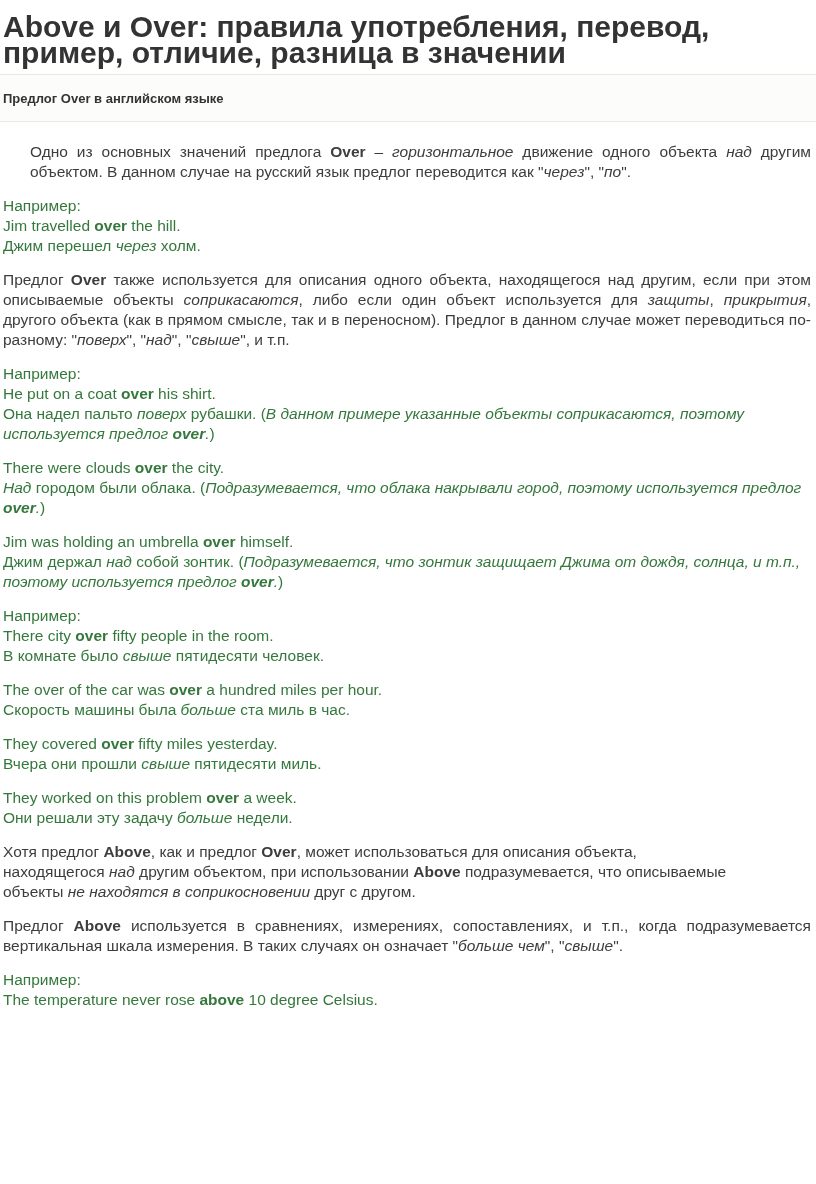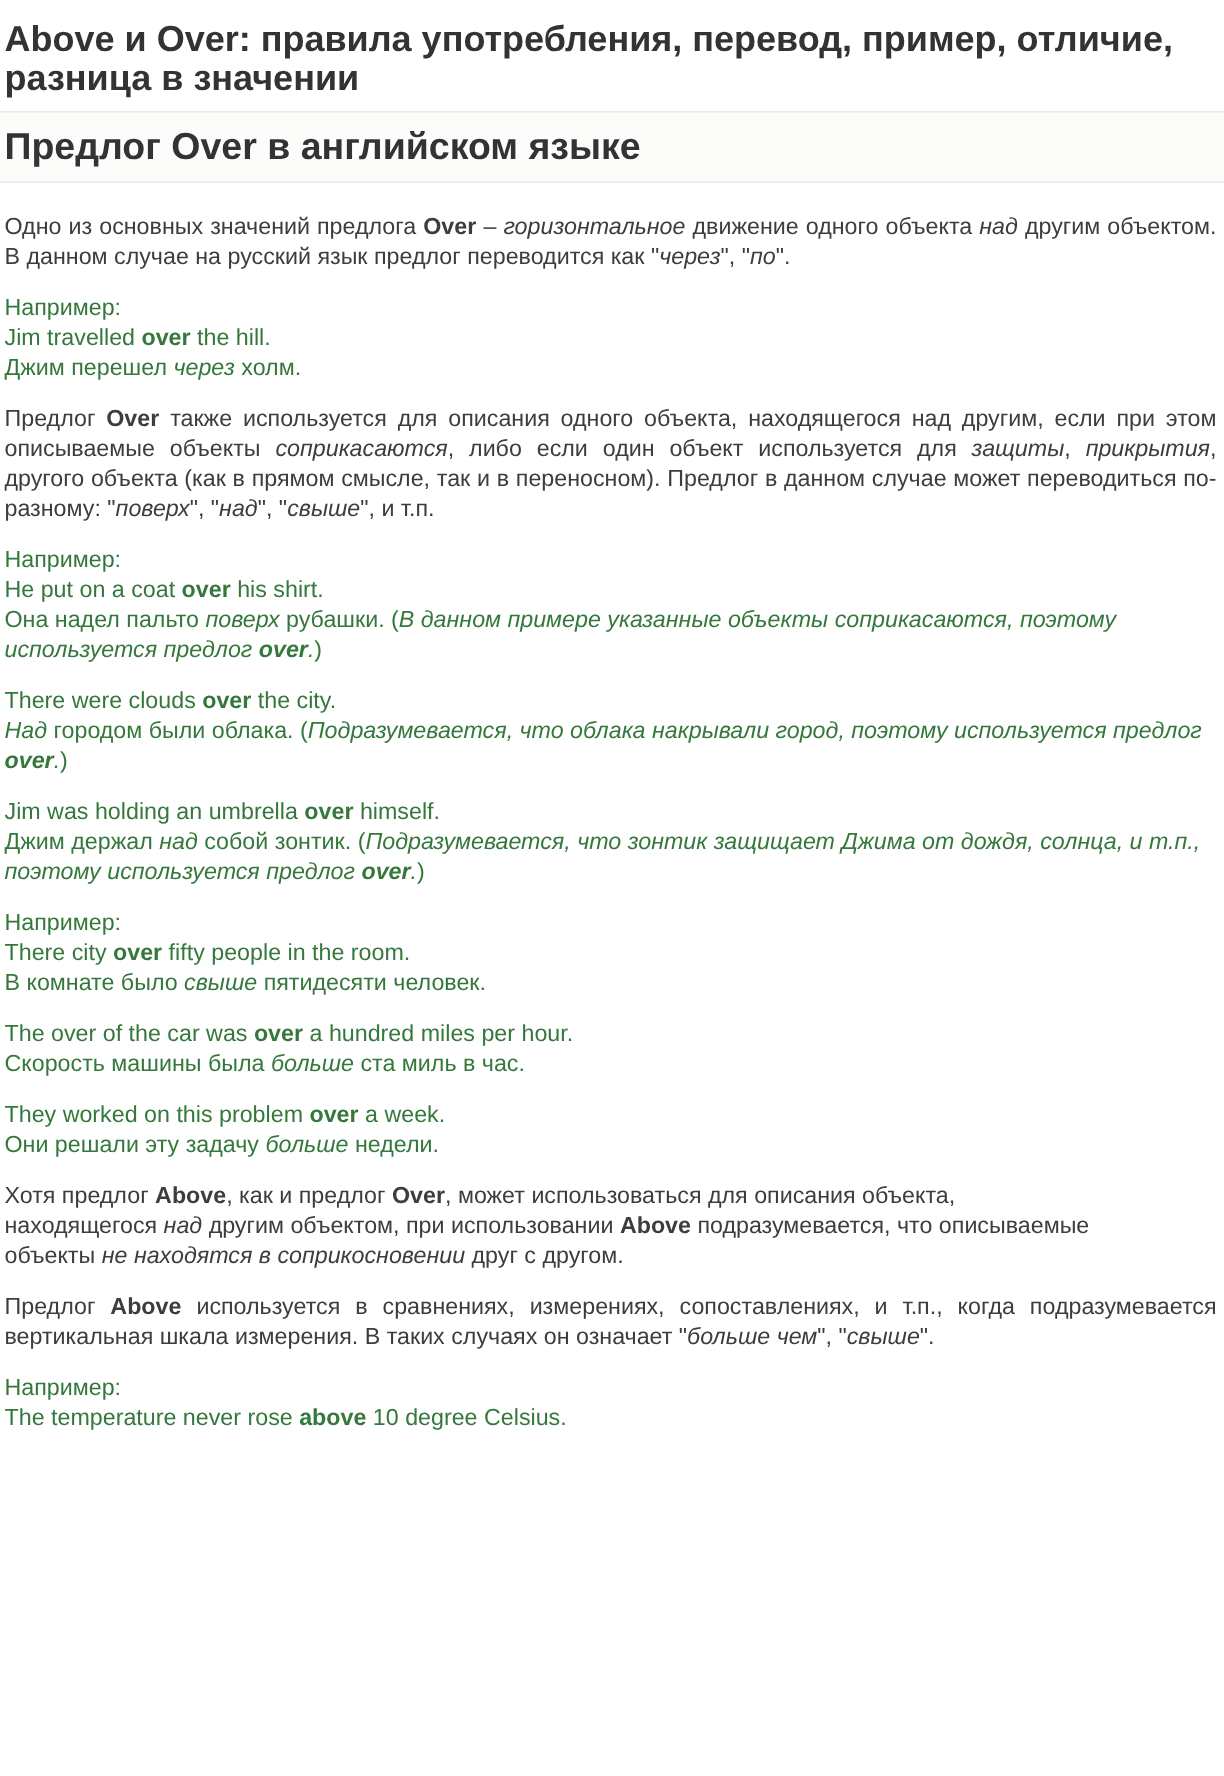--- a/index.html
+++ b/index.html
@@ -13,60 +13,61 @@
   html,body{margin:0;padding:0;}
   body{
     width:816px;height:1184px;overflow:hidden;
     background:var(--page-bg);
     font-family:"Liberation Sans","DejaVu Sans",sans-serif;
     -webkit-font-smoothing:antialiased;
   }
   .page{width:816px;}
   h1.doc-title{
     margin:0;padding:14px 6px 0 3px;
-    font-size:24px;line-height:26px;font-weight:700;
+    font-size:30px;line-height:26px;font-weight:700;
     color:var(--heading);
   }
   .h2band{
     margin-top:8px;
     border-top:1px solid var(--band-border);
     border-bottom:1px solid var(--band-border);
     background:var(--band-bg);
     padding:13px 4px 12px 3px;
   }
   .h2band h2{
-    margin:0;font-size:25px;line-height:21px;font-weight:700;
+    margin:0;font-size:13px;line-height:21px;font-weight:700;
     color:var(--heading);
   }
   .para{
     margin:14px 0;padding:0 5px 0 3px;
     font-size:15.5px;line-height:20px;
     color:var(--body-text);
   }
   .para.body{text-align:justify;}
   .para.example{color:var(--green);}
-  .h2band + .para{margin-top:20px;}
+  .h2band + .para{margin-top:20px;margin-left:27px;}
   .b{font-weight:700;}
   .i{font-style:italic;}
 </style>
 </head>
 <body>
 
 <div class="page">
   <h1 class="doc-title">Above и Over: правила употребления, перевод, пример, отличие, разница в значении</h1>
   <div>
       <div class="h2band">
         <h2>Предлог Over в английском языке</h2>
       </div>
       <p class="para body"><span class="">Одно из основных значений предлога </span><span class="b ">Over</span><span class=""> – </span><span class="i">горизонтальное</span><span class=""> движение одного объекта </span><span class="i">над</span><span class=""> другим объектом. В данном случае на русский язык предлог переводится как "</span><span class="i">через</span><span class="">", "</span><span class="i">по</span><span class="">".</span></p>
       <p class="para example"><span class="">Например:</span><br><span class="">Jim travelled </span><span class="b ">over</span><span class=""> the hill.</span><br><span class="">Джим перешел </span><span class="i">через</span><span class=""> холм.</span></p>
       <p class="para body"><span class="">Предлог </span><span class="b ">Over</span><span class=""> также используется для описания одного объекта, находящегося над другим, если при этом описываемые объекты </span><span class="i">соприкасаются</span><span class="">, либо если один объект используется для </span><span class="i">защиты</span><span class="">, </span><span class="i">прикрытия</span><span class="">, другого объекта (как в прямом смысле, так и в переносном). Предлог в данном случае может переводиться по-разному: "</span><span class="i">поверх</span><span class="">", "</span><span class="i">над</span><span class="">", "</span><span class="i">свыше</span><span class="">", и т.п.</span></p>
       <p class="para example"><span class="">Например:</span><br><span class="">He put on a coat </span><span class="b ">over</span><span class=""> his shirt.</span><br><span class="">Она надел пальто </span><span class="i">поверх</span><span class=""> рубашки. (</span><span class="i">В данном примере указанные объекты соприкасаются, поэтому используется предлог </span><span class="b i">over</span><span class="i">.</span><span class="">)</span></p>
       <p class="para example"><span class="">There were clouds </span><span class="b ">over</span><span class=""> the city.</span><br><span class="i">Над</span><span class=""> городом были облака. (</span><span class="i">Подразумевается, что облака накрывали город, поэтому используется предлог </span><span class="b i">over</span><span class="i">.</span><span class="">)</span></p>
       <p class="para example"><span class="">Jim was holding an umbrella </span><span class="b ">over</span><span class=""> himself.</span><br><span class="">Джим держал </span><span class="i">над</span><span class=""> собой зонтик. (</span><span class="i">Подразумевается, что зонтик защищает Джима от дождя, солнца, и т.п., поэтому используется предлог </span><span class="b i">over</span><span class="i">.</span><span class="">)</span></p>
       <p class="para example"><span class="">Например:</span><br><span class="">There city </span><span class="b ">over</span><span class=""> fifty people in the room.</span><br><span class="">В комнате было </span><span class="i">свыше</span><span class=""> пятидесяти человек.</span></p>
       <p class="para example"><span class="">The over of the car was </span><span class="b ">over</span><span class=""> a hundred miles per hour.</span><br><span class="">Скорость машины была </span><span class="i">больше</span><span class=""> ста миль в час.</span></p>
+      <p class="para example"><span class="">They covered </span><span class="b ">over</span><span class=""> fifty miles yesterday.</span><br><span class="">Вчера они прошли </span><span class="i">свыше</span><span class=""> пятидесяти миль.</span></p>
       <p class="para example"><span class="">They worked on this problem </span><span class="b ">over</span><span class=""> a week.</span><br><span class="">Они решали эту задачу </span><span class="i">больше</span><span class=""> недели.</span></p>
       <p class="para body"><span class="">Хотя предлог </span><span class="b ">Above</span><span class="">, как и предлог </span><span class="b ">Over</span><span class="">, может использоваться для описания объекта,</span><br><span class="">находящегося </span><span class="i">над</span><span class=""> другим объектом, при использовании </span><span class="b ">Above</span><span class=""> подразумевается, что описываемые</span><br><span class="">объекты </span><span class="i">не находятся в соприкосновении</span><span class=""> друг с другом.</span></p>
       <p class="para body"><span class="">Предлог </span><span class="b ">Above</span><span class=""> используется в сравнениях, измерениях, сопоставлениях, и т.п., когда подразумевается вертикальная шкала измерения. В таких случаях он означает "</span><span class="i">больше чем</span><span class="">", "</span><span class="i">свыше</span><span class="">".</span></p>
       <p class="para example"><span class="">Например:</span><br><span class="">The temperature never rose </span><span class="b ">above</span><span class=""> 10 degree Celsius.</span></p>
     </div>
 </div>
 
 </body></html>

